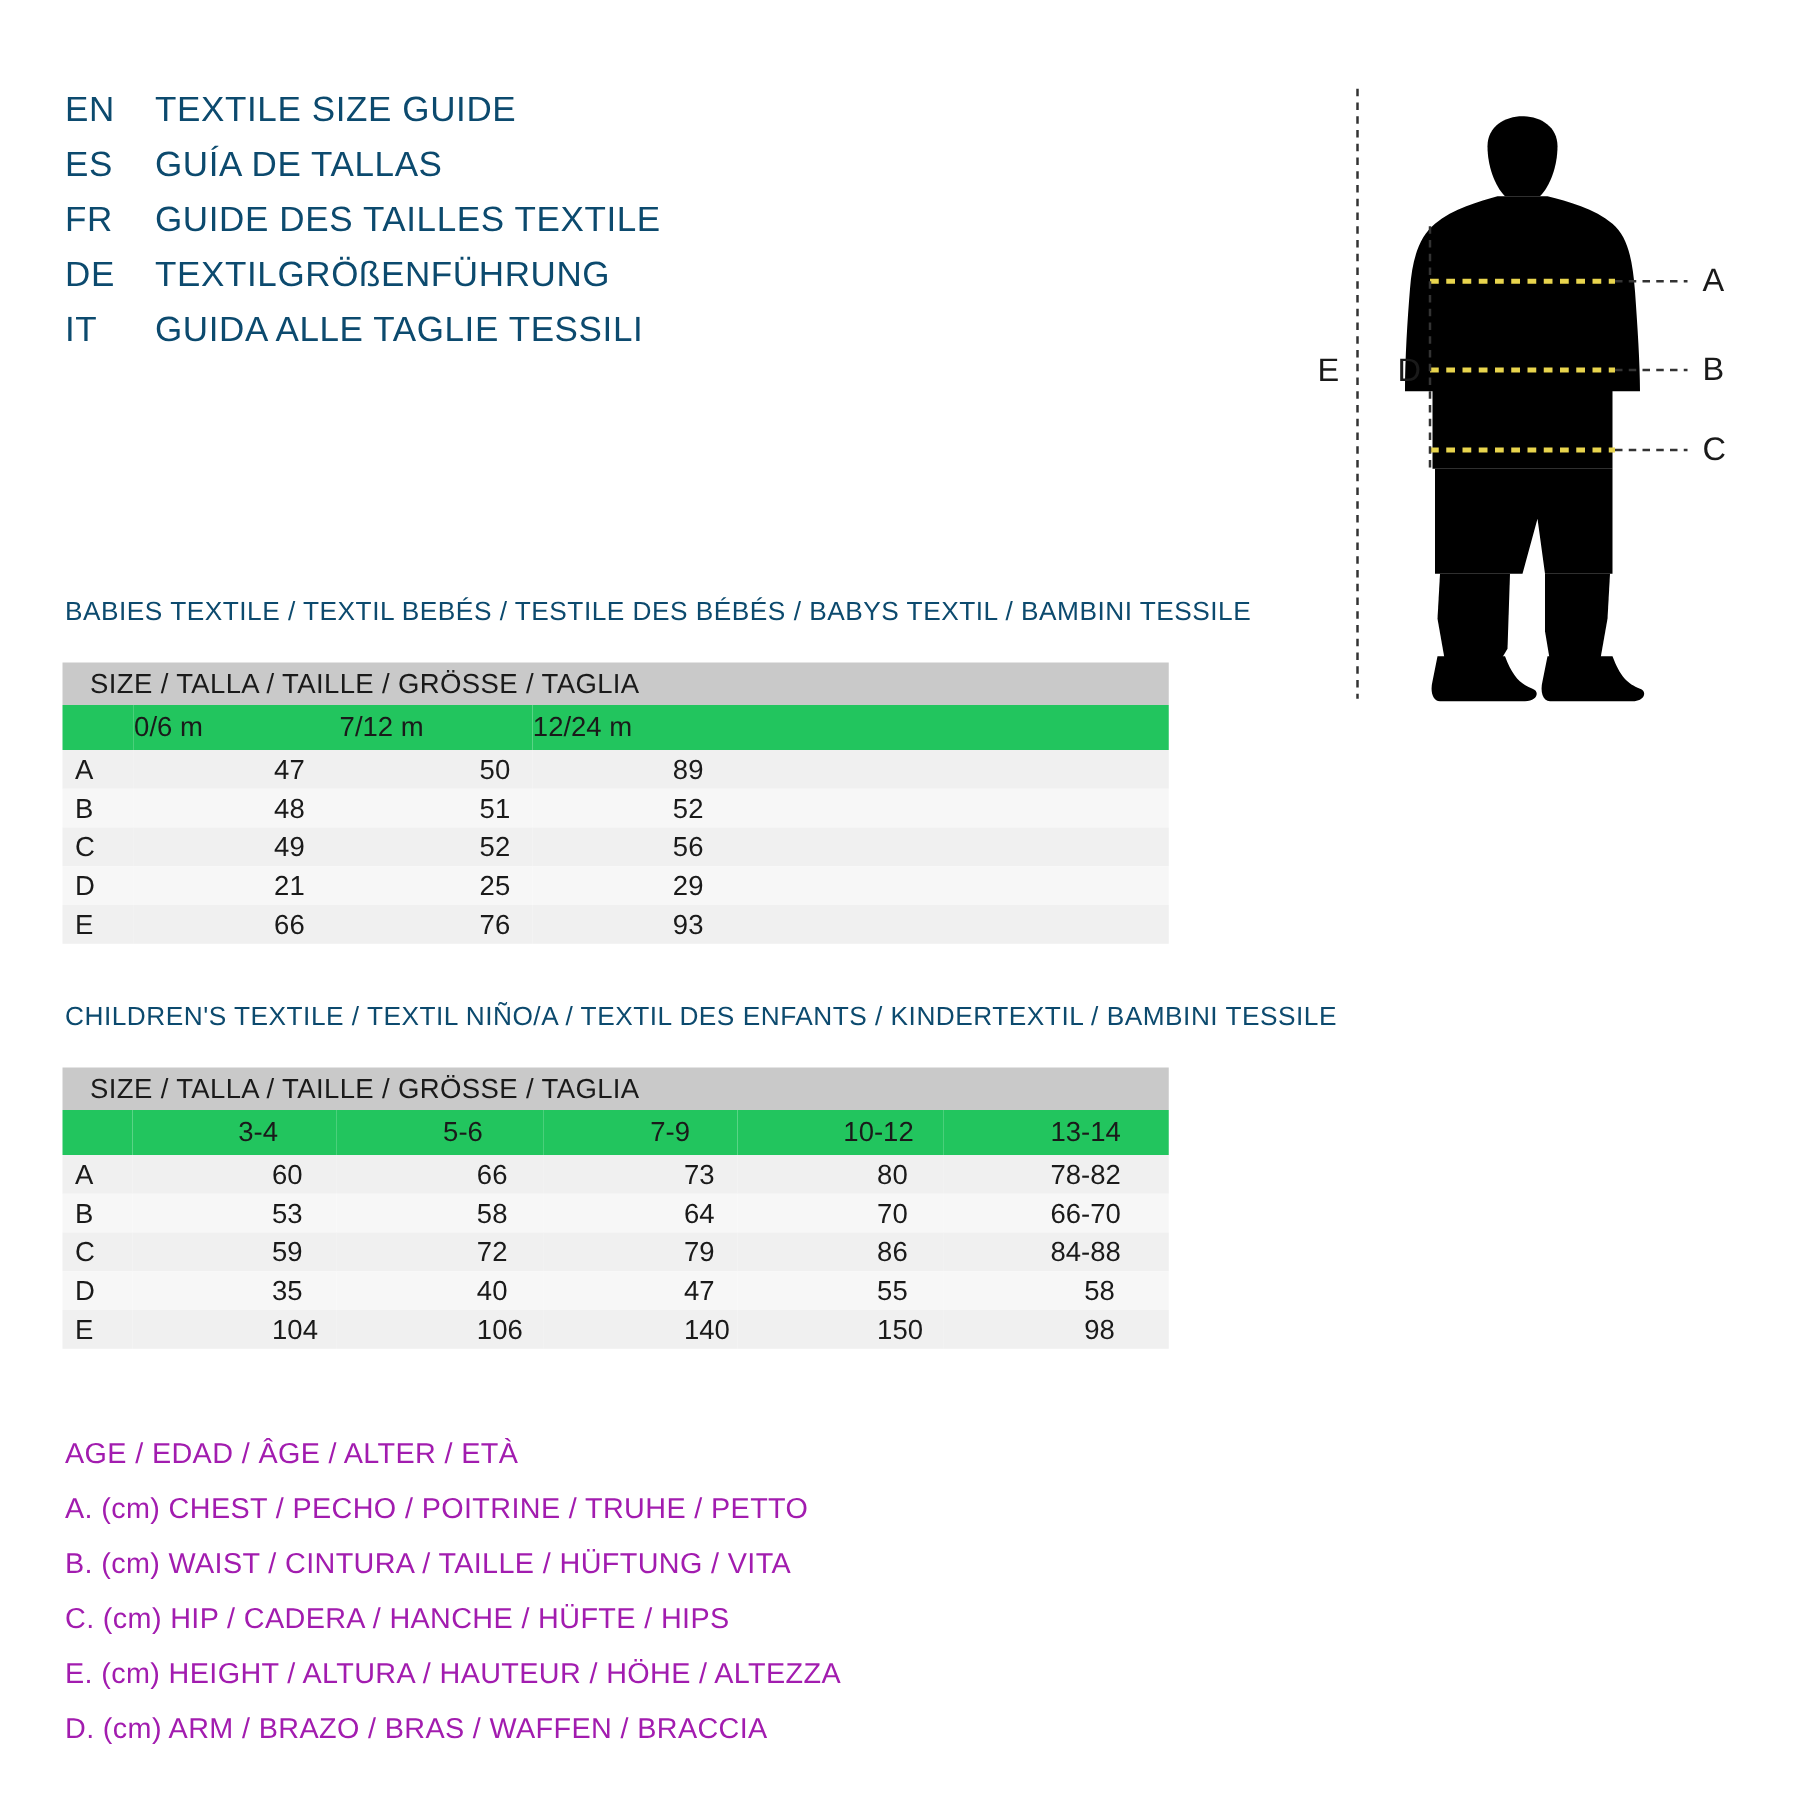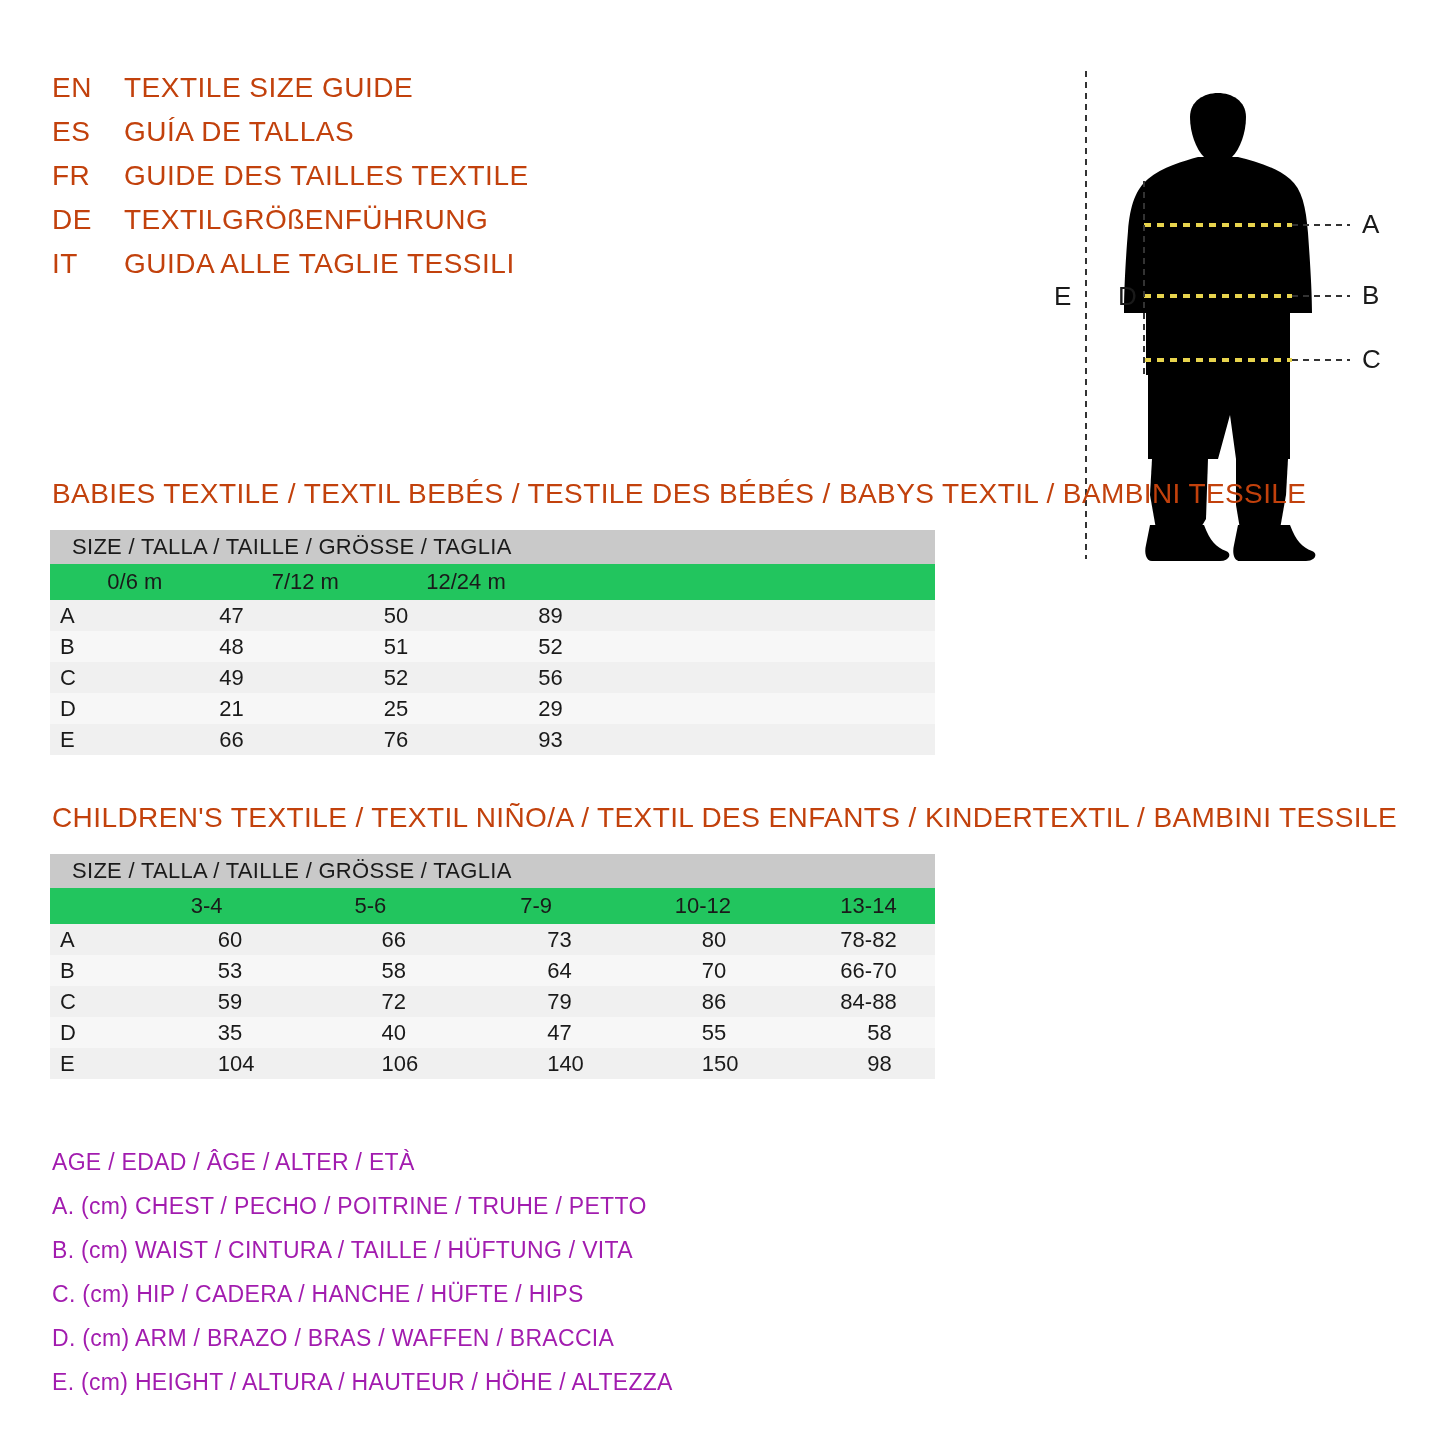--- a/index.html
+++ b/index.html
@@ -27,21 +27,21 @@
     left: 52px;
     top: 72px;
     width: 700px;
   }
   .lang-row {
     display: flex;
     align-items: baseline;
     height: 44px;
     font-size: 28px;
     letter-spacing: 0.5px;
-    color: #c2410c;
+    color: #0c4a6e;
   }
   .lang-code {
     width: 72px;
     flex: 0 0 72px;
   }
   .lang-text {
     flex: 1 1 auto;
   }
 
   
@@ -50,23 +50,23 @@
     left: 1040px;
     top: 55px;
     width: 380px;
     height: 520px;
   }
 
   
   .section-title {
     position: absolute;
     left: 52px;
-    font-size: 28px;
+    font-size: 21px;
     letter-spacing: 0.4px;
-    color: #c2410c;
+    color: #0c4a6e;
     white-space: nowrap;
   }
   #babies-title { top: 478px; }
   #children-title { top: 802px; }
 
   
   .table {
     position: absolute;
     left: 50px;
     width: 885px;
@@ -303,17 +303,17 @@
         <td class="c5"><span class="num">98</span></td>
       </tr>
     </tbody>
   </table>
 
   <div class="legend">
     <div class="legend-row">AGE / EDAD / ÂGE / ALTER / ETÀ</div>
     <div class="legend-row">A. (cm) CHEST / PECHO / POITRINE / TRUHE / PETTO</div>
     <div class="legend-row">B. (cm) WAIST / CINTURA / TAILLE / HÜFTUNG / VITA</div>
     <div class="legend-row">C. (cm) HIP / CADERA / HANCHE / HÜFTE / HIPS</div>
+    <div class="legend-row">E. (cm) HEIGHT / ALTURA / HAUTEUR / HÖHE / ALTEZZA</div>
     <div class="legend-row">D. (cm) ARM / BRAZO / BRAS / WAFFEN / BRACCIA</div>
-    <div class="legend-row">E. (cm) HEIGHT / ALTURA / HAUTEUR / HÖHE / ALTEZZA</div>
   </div>
 
 </div>
 
 </body></html>

